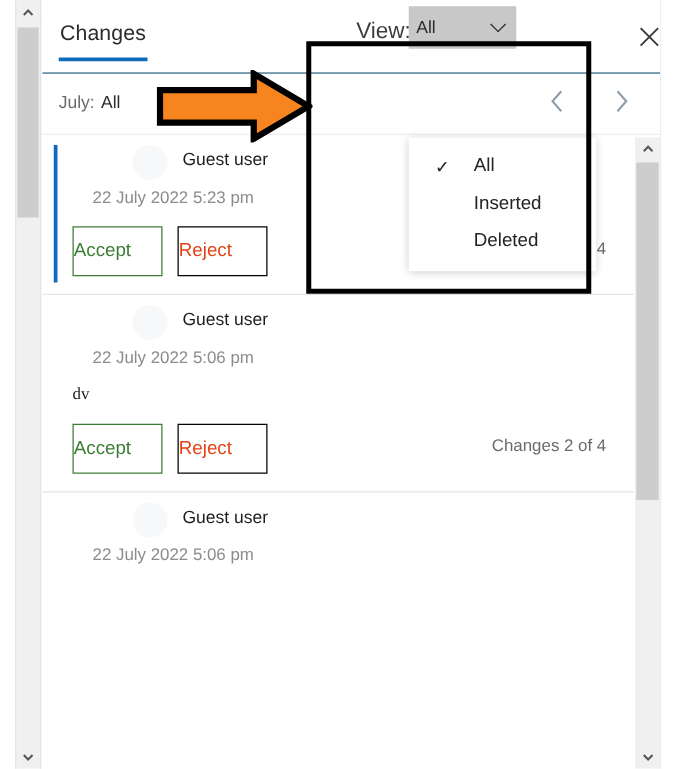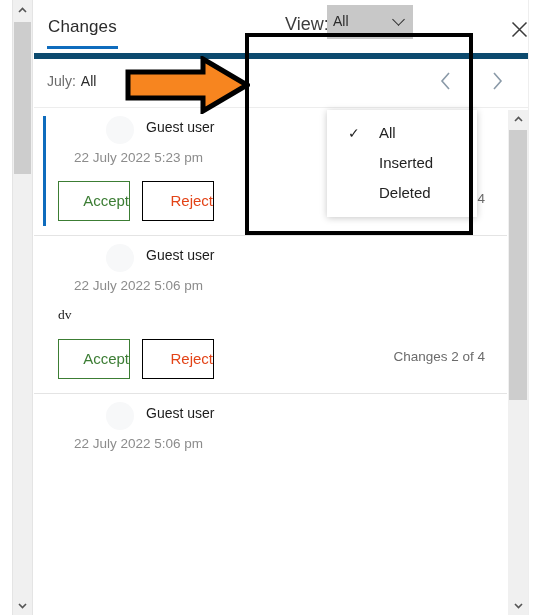--- a/index.html
+++ b/index.html
@@ -89,21 +89,21 @@
     box-sizing: border-box;
   }
 
   
   .pane-header {
     position: absolute;
     left: 0; top: 0;
     width: 511px;
     height: 59px;
     background: #ffffff;
-    border-bottom: 6px solid #0c4a6e;
+    border-bottom: 1px solid #0c4a6e;
     box-sizing: border-box;
   }
   .pane-title {
     position: absolute;
     left: 14px;
     top: 17px;
     font-size: 17px;
     color: #2b2b2b;
     letter-spacing: .1px;
   }
@@ -321,21 +321,21 @@
   }
   .btn {
     position: absolute;
     top: 16px;
     height: 40px;
     min-width: 72px;
     box-sizing: border-box;
     background: #ffffff;
     font-size: 15px;
     line-height: 38px;
-    text-align: right;
+    text-align: left;
   }
   .btn-accept {
     left: 12px;
     border: 1px solid #3c7d34;
     color: #3c7d34;
   }
   .btn-reject {
     left: 96px;
     border: 1px solid #000000;
     color: #e34317;

